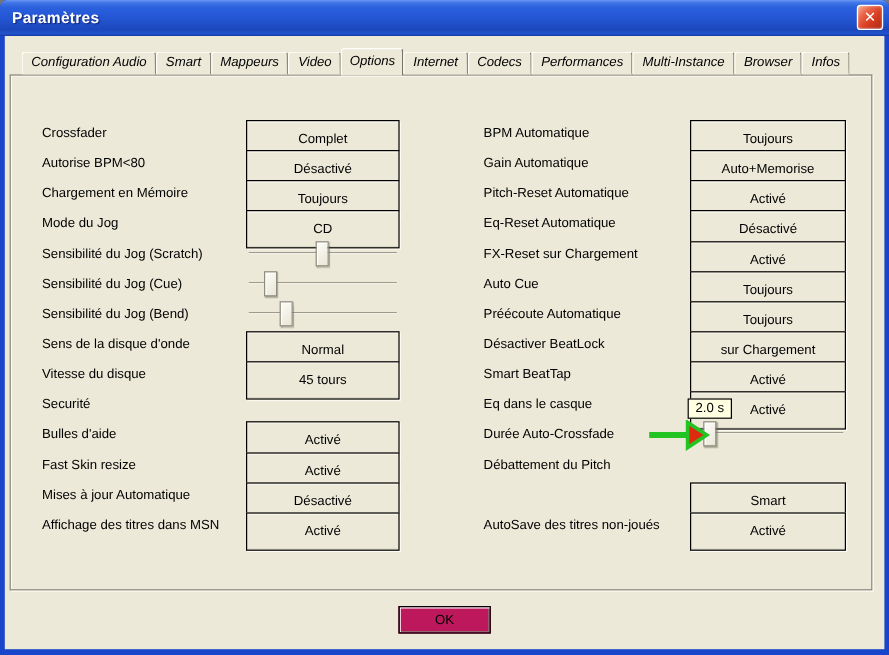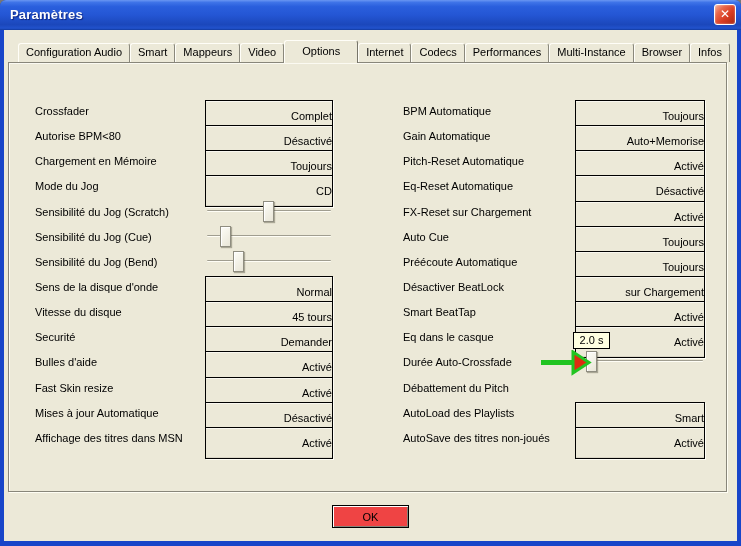--- a/index.html
+++ b/index.html
@@ -10,46 +10,46 @@
   .title-text{position:absolute;left:10px;top:0;line-height:29px;color:#fff;font-size:13px;font-weight:bold;
     text-shadow:1px 1px 1px rgba(0,0,60,.55);letter-spacing:.2px;}
   .closebtn{position:absolute;top:4px;right:5px;width:22px;height:21px;border:1px solid #fff;border-radius:3px;
     background:linear-gradient(135deg,#f5b09a 0%,#e9674a 28%,#d83c22 60%,#a82711 100%);
     color:#fff;text-align:center;line-height:19px;font-size:12px;font-weight:bold;cursor:default;
     box-shadow:inset 0 0 2px rgba(255,255,255,.6);}
   .body{position:absolute;left:4px;top:30px;width:733px;height:511px;background:#ECE9D8;}
   
   .tabs{position:absolute;left:14px;top:10px;height:22px;display:flex;align-items:flex-end;z-index:5;}
   .tab{height:19px;line-height:17px;padding:0 7px;background:#ECE9D8;font-size:11px;color:#000;cursor:default;
-    border:1px solid;border-color:#fffef8 #8a887c #8a887c #fffef8;border-bottom:none;border-radius:3px 3px 0 0;}
-  .tab.active{position:relative;height:23px;line-height:20px;margin-bottom:-1px;padding:0 17px;z-index:6;
+    border:1px solid;border-color:#fffef8 #8a887c #8a887c #fffef8;border-bottom:none;border-radius:3px 3px 0 0;font-style:italic;}
+  .tab.active{position:relative;height:23px;line-height:20px;margin-bottom:-1px;padding:0 6px;z-index:6;
     border-color:#fffef8 #77756a #ECE9D8 #fffef8;text-align:center;}
   
   .panel{position:absolute;left:4px;top:32px;width:719px;height:430px;border:1px solid #88867a;
     box-shadow:1px 1px 0 #fffef4, inset 1px 1px 0 #fbfaf2;}
   
   .row{position:absolute;left:0;width:733px;height:22px;}
   .lbl{position:absolute;top:0;font-size:11px;color:#000;line-height:22px;white-space:nowrap;}
   .lcol{left:31px;}  .rcol{left:399px;}
-  .ctl{position:absolute;top:0;height:32px;text-align:right;}
+  .ctl{position:absolute;top:0;height:32px;}
   .lctl{left:201px;width:128px;}  .rctl{left:571px;width:130px;}
   button.setbtn{display:block;background:#ECE9D8;border:1px solid #000;font-size:11px;color:#000;padding:0;
     box-shadow:inset 0 1px 0 #f9f7ef, inset 0 -1px 0 #d9d5c5, 1px 1px 0 #fffef6;cursor:default;}
   .slider{cursor:default;}
   .groove{position:absolute;left:2px;right:2px;top:9px;height:2px;background:linear-gradient(#8c8a7e,#b4b1a2);
     border-bottom:1px solid #fffef6;border-radius:1px;}
   .thumb{position:absolute;top:0;width:11px;height:21px;background:linear-gradient(135deg,#fdfdf8,#e9e6d7);
     border:1px solid #8f8d80;box-shadow:inset 1px 1px 0 #fff, 1px 1px 1px rgba(90,88,70,.45);}
   
   .tooltip{position:absolute;left:569px;top:302px;width:37px;height:17px;background:#FFFFE1;border:1px solid #000;
     font-size:11px;line-height:15px;text-align:center;z-index:8;}
   
   .arrow-svg{position:absolute;left:536px;top:320px;z-index:9;}
   
-  .okbtn{position:absolute;left:328px;top:475px;width:77px;height:23px;background:#ef4444;border:1px solid #000;
+  .okbtn{position:absolute;left:328px;top:475px;width:77px;height:23px;background:#be185d;border:1px solid #000;
     font-size:11px;color:#000;box-shadow:inset 1px 1px 0 #fff, inset -1px -1px 0 #848278;cursor:default;}
 </style>
 </head>
 <body>
 
 <div class="window">
   <div class="titlebar">
     <span class="title-text">Paramètres</span>
     <div class="closebtn">
       <span>✕</span>
@@ -114,21 +114,20 @@
     <div class="row" style="top:246px">
       <span class="lbl lcol">Sens de la disque d'onde</span>
       <button class="setbtn ctl lctl">Normal</button>
     </div>
     <div class="row" style="top:271px">
       <span class="lbl lcol">Vitesse du disque</span>
       <button class="setbtn ctl lctl">45 tours</button>
     </div>
     <div class="row" style="top:296px">
       <span class="lbl lcol">Securité</span>
-      <button class="setbtn ctl lctl">Demander</button>
     </div>
     <div class="row" style="top:321px">
       <span class="lbl lcol">Bulles d'aide</span>
       <button class="setbtn ctl lctl">Activé</button>
     </div>
     <div class="row" style="top:347px">
       <span class="lbl lcol">Fast Skin resize</span>
       <button class="setbtn ctl lctl">Activé</button>
     </div>
     <div class="row" style="top:372px">
@@ -184,21 +183,20 @@
       <span class="lbl rcol">Durée Auto-Crossfade</span>
       <div class="slider ctl rctl">
         <div class="groove"></div>
         <div class="thumb" style="left: calc(12% - 5px);"></div>
       </div>
     </div>
     <div class="row" style="top:347px">
       <span class="lbl rcol">Débattement du Pitch</span>
     </div>
     <div class="row" style="top:372px">
-      <span class="lbl rcol">AutoLoad des Playlists</span>
       <button class="setbtn ctl rctl">Smart</button>
     </div>
     <div class="row" style="top:397px">
       <span class="lbl rcol">AutoSave des titres non-joués</span>
       <button class="setbtn ctl rctl">Activé</button>
     </div>
 
     <div class="tooltip">2.0 s</div>
     <svg class="arrow-svg" width="52" height="26" viewBox="0 0 52 26">
       <rect x="1" y="10" width="33" height="5" fill="#21C421"></rect>

